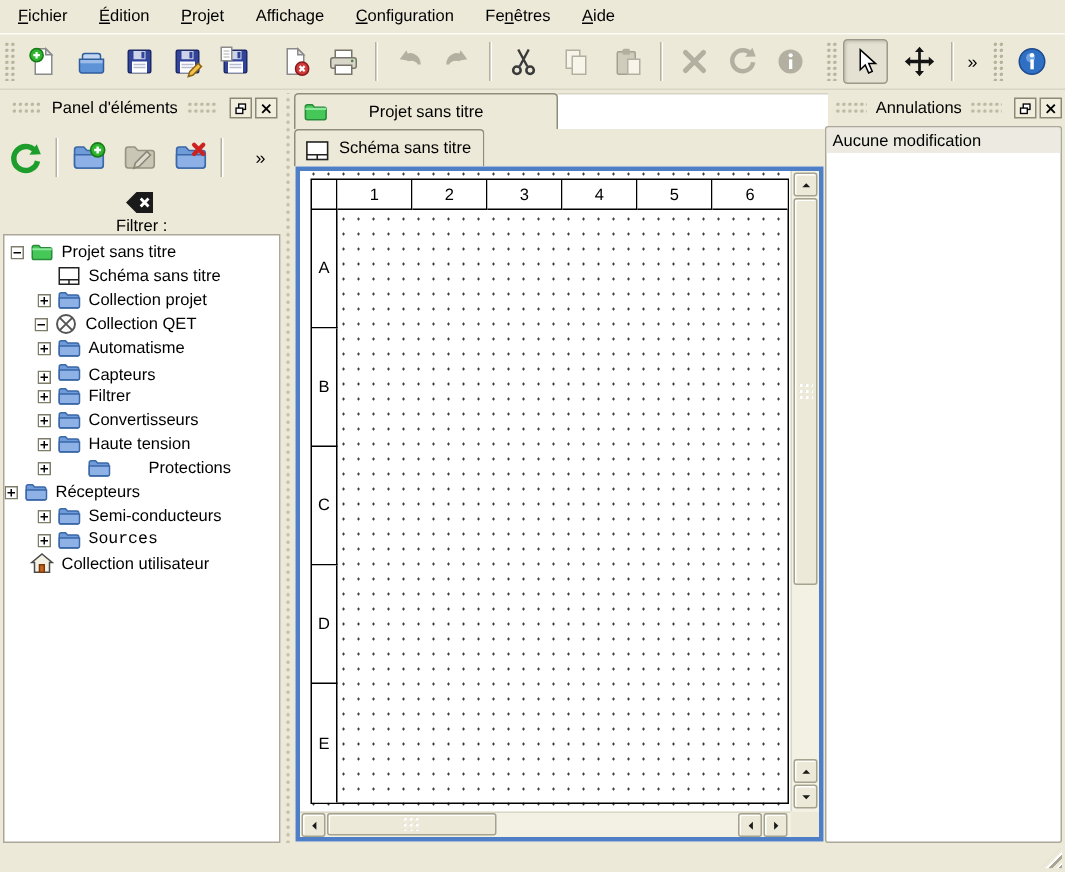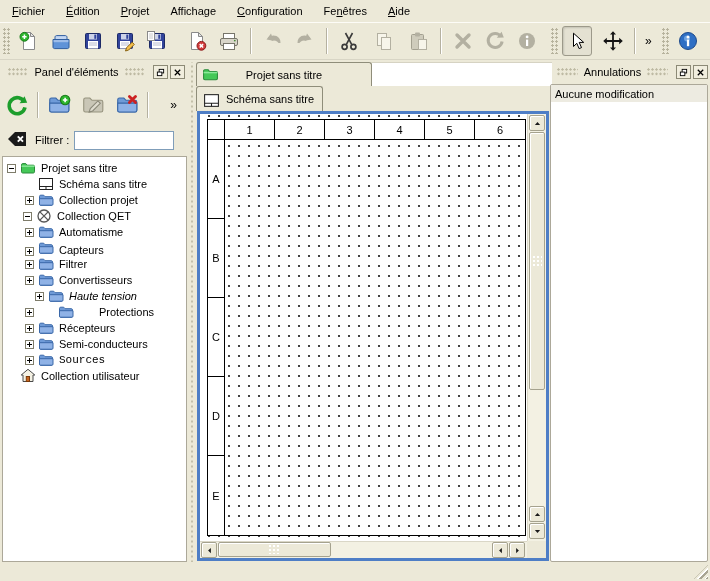--- a/index.html
+++ b/index.html
@@ -39,21 +39,21 @@
     background:#f1eede; border:1px solid #8c8a76; display:flex;
     align-items:center; justify-content:center; }
   .dock-btn svg { width:9px; height:9px; display:block; }
   
   #panel-toolbar { position:absolute; left:2px; top:84px; width:185px; height:42px;
     display:flex; align-items:center; }
   .pt-btn { width:30px; height:30px; flex:none; display:flex; align-items:center;
     justify-content:center; background:transparent; border:0; }
   .pt-btn svg { width:24px; height:24px; display:block; }
   #filter-row { position:absolute; left:2px; top:128px; width:185px; height:24px;
-    display:flex; align-items:center; }
+    display:flex; align-items:center;flex-direction:column; }
   #filter-clear { width:22px; height:17px; border:0; background:transparent; padding:0;
     margin:0 6px 0 5px; display:flex; align-items:center; }
   #filter-clear svg { width:20px; height:16px; }
   #filter-input { width:100px; height:19px; margin-left:5px; border:1px solid #7f9db9;
     background:#fff; font:inherit; padding:1px 3px; }
   #tree { position:absolute; left:2px; top:156px; width:185px; height:406px;
     background:#fff; border:1px solid #aca899; overflow:hidden; padding-top:3px; }
   .tree-row { height:16px; display:flex; align-items:center; cursor:default; }
   .tree-exp { width:9px; height:9px; flex:none; margin-right:4px; }
   .tree-exp svg { width:9px; height:9px; display:block; }
@@ -496,21 +496,21 @@
           </svg>
         </span>
         <span class="tree-ico">
           <svg viewBox="0 0 16 16">
             <path d="M1.5 4.4c0-.7.5-1.2 1.2-1.2h3l1.4 1.5h6.2c.7 0 1.2.5 1.2 1.2v6.2c0 .7-.5 1.2-1.2 1.2H2.7c-.7 0-1.2-.5-1.2-1.2z" fill="#6f9bd8" stroke="#3a68a8"></path>
             <path d="M1.5 6.7h13.5v5.5c0 .6-.4 1-1 1H2.5c-.6 0-1-.4-1-1z" fill="#8fb2e6" stroke="#3a68a8"></path>
           </svg>
         </span>
         <span class="tree-label">Convertisseurs</span>
       </div>
-      <div class="tree-row" style="padding-left: 32px; font-style: italic;">
+      <div class="tree-row" style="padding-left: 22px;">
         <span class="tree-exp">
           <svg viewBox="0 0 9 9">
             <rect x=".5" y=".5" width="8" height="8" fill="#fff" stroke="#7e7c6a"></rect>
             <path d="M2 4.5h5M4.5 2v5" stroke="#000"></path>
           </svg>
         </span>
         <span class="tree-ico">
           <svg viewBox="0 0 16 16">
             <path d="M1.5 4.4c0-.7.5-1.2 1.2-1.2h3l1.4 1.5h6.2c.7 0 1.2.5 1.2 1.2v6.2c0 .7-.5 1.2-1.2 1.2H2.7c-.7 0-1.2-.5-1.2-1.2z" fill="#6f9bd8" stroke="#3a68a8"></path>
             <path d="M1.5 6.7h13.5v5.5c0 .6-.4 1-1 1H2.5c-.6 0-1-.4-1-1z" fill="#8fb2e6" stroke="#3a68a8"></path>
@@ -526,21 +526,21 @@
           </svg>
         </span>
         <span class="tree-ico">
           <svg viewBox="0 0 16 16">
             <path d="M1.5 4.4c0-.7.5-1.2 1.2-1.2h3l1.4 1.5h6.2c.7 0 1.2.5 1.2 1.2v6.2c0 .7-.5 1.2-1.2 1.2H2.7c-.7 0-1.2-.5-1.2-1.2z" fill="#6f9bd8" stroke="#3a68a8"></path>
             <path d="M1.5 6.7h13.5v5.5c0 .6-.4 1-1 1H2.5c-.6 0-1-.4-1-1z" fill="#8fb2e6" stroke="#3a68a8"></path>
           </svg>
         </span>
         <span class="tree-label">Protections</span>
       </div>
-      <div class="tree-row" style="padding-left: 22px;">
+      <div class="tree-row" style="">
         <span class="tree-exp">
           <svg viewBox="0 0 9 9">
             <rect x=".5" y=".5" width="8" height="8" fill="#fff" stroke="#7e7c6a"></rect>
             <path d="M2 4.5h5M4.5 2v5" stroke="#000"></path>
           </svg>
         </span>
         <span class="tree-ico">
           <svg viewBox="0 0 16 16">
             <path d="M1.5 4.4c0-.7.5-1.2 1.2-1.2h3l1.4 1.5h6.2c.7 0 1.2.5 1.2 1.2v6.2c0 .7-.5 1.2-1.2 1.2H2.7c-.7 0-1.2-.5-1.2-1.2z" fill="#6f9bd8" stroke="#3a68a8"></path>
             <path d="M1.5 6.7h13.5v5.5c0 .6-.4 1-1 1H2.5c-.6 0-1-.4-1-1z" fill="#8fb2e6" stroke="#3a68a8"></path>

